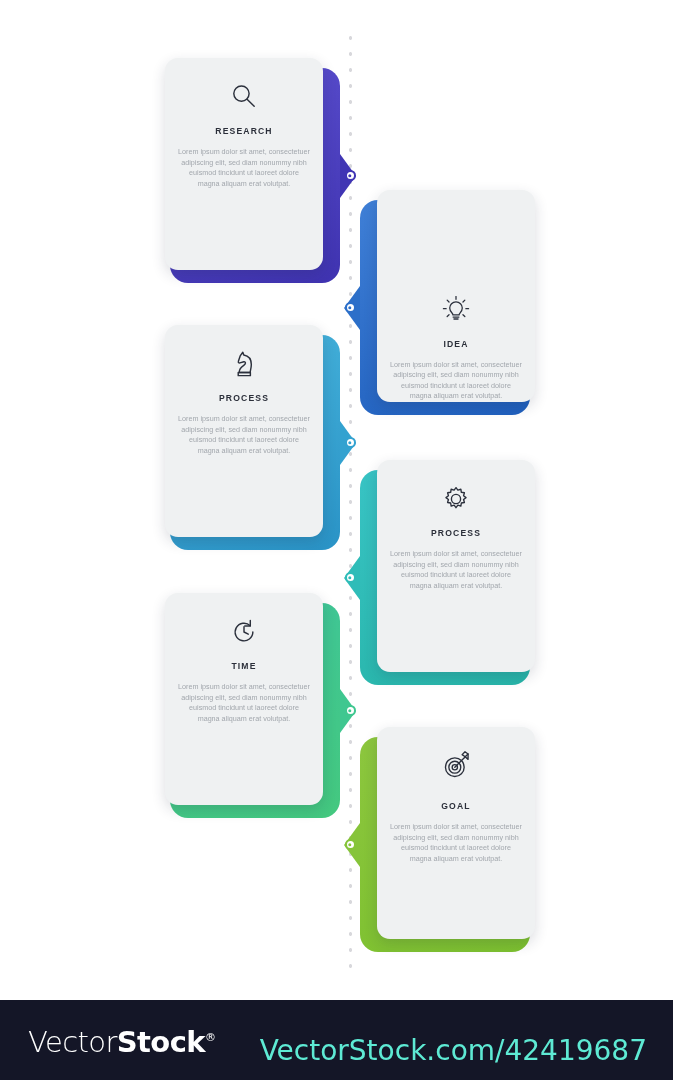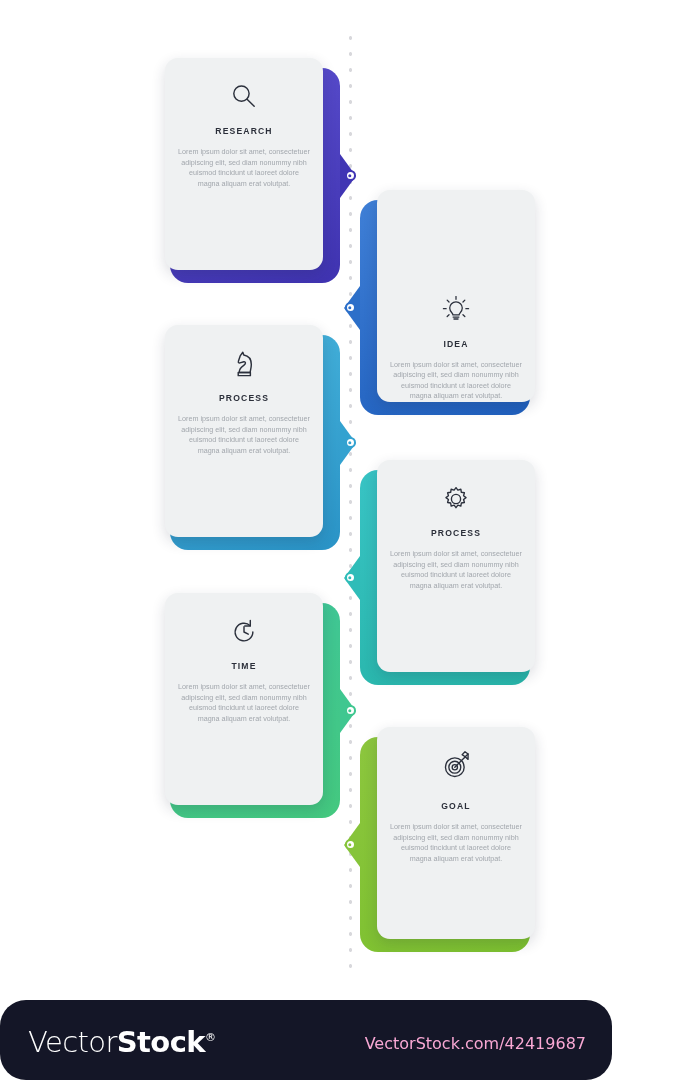--- a/index.html
+++ b/index.html
@@ -65,35 +65,34 @@
     position:absolute;width:11px;height:11px;border-radius:50%;
     background:#ffffff;box-sizing:border-box;
   }
   .ring i{
     position:absolute;left:50%;top:50%;width:3.4px;height:3.4px;border-radius:50%;
     transform:translate(-50%,-50%);display:block;
   }
 
   
   .footer{
-    position:absolute;left:0;top:1000px;width:612px;height:80px;
+    position:absolute;left:0;top:1000px;width:673px;height:80px;
     background:#141627;
-    border-radius:26px;
   }
   .wm-logo{
     position:absolute;left:28px;top:25px;
     font-size:29px;color:#fff;letter-spacing:-.6px;
     font-family:"DejaVu Sans",sans-serif;
   }
   .wm-logo .lite{font-weight:300;}
   .wm-logo .bold{font-weight:700;}
   .wm-logo sup{font-size:11px;vertical-align:super;font-weight:400;}
   .wm-url{
     position:absolute;right:26px;top:34px;
-    font-size:16px;color:#f9a8d4;font-weight:400;
+    font-size:28px;color:#5eead4;font-weight:400;
     font-family:"DejaVu Sans",sans-serif;
   }
 </style>
 </head>
 <body>
 
 <div class="stage">
   <div class="spine"></div>
   <div id="steps-root">
       <div class="plate left" style="background: linear-gradient(160deg, rgb(91, 79, 207) 0%, rgb(63, 51, 176) 100%); top: 68px; left: 170px; height: 215px; width: 170px;"></div>

